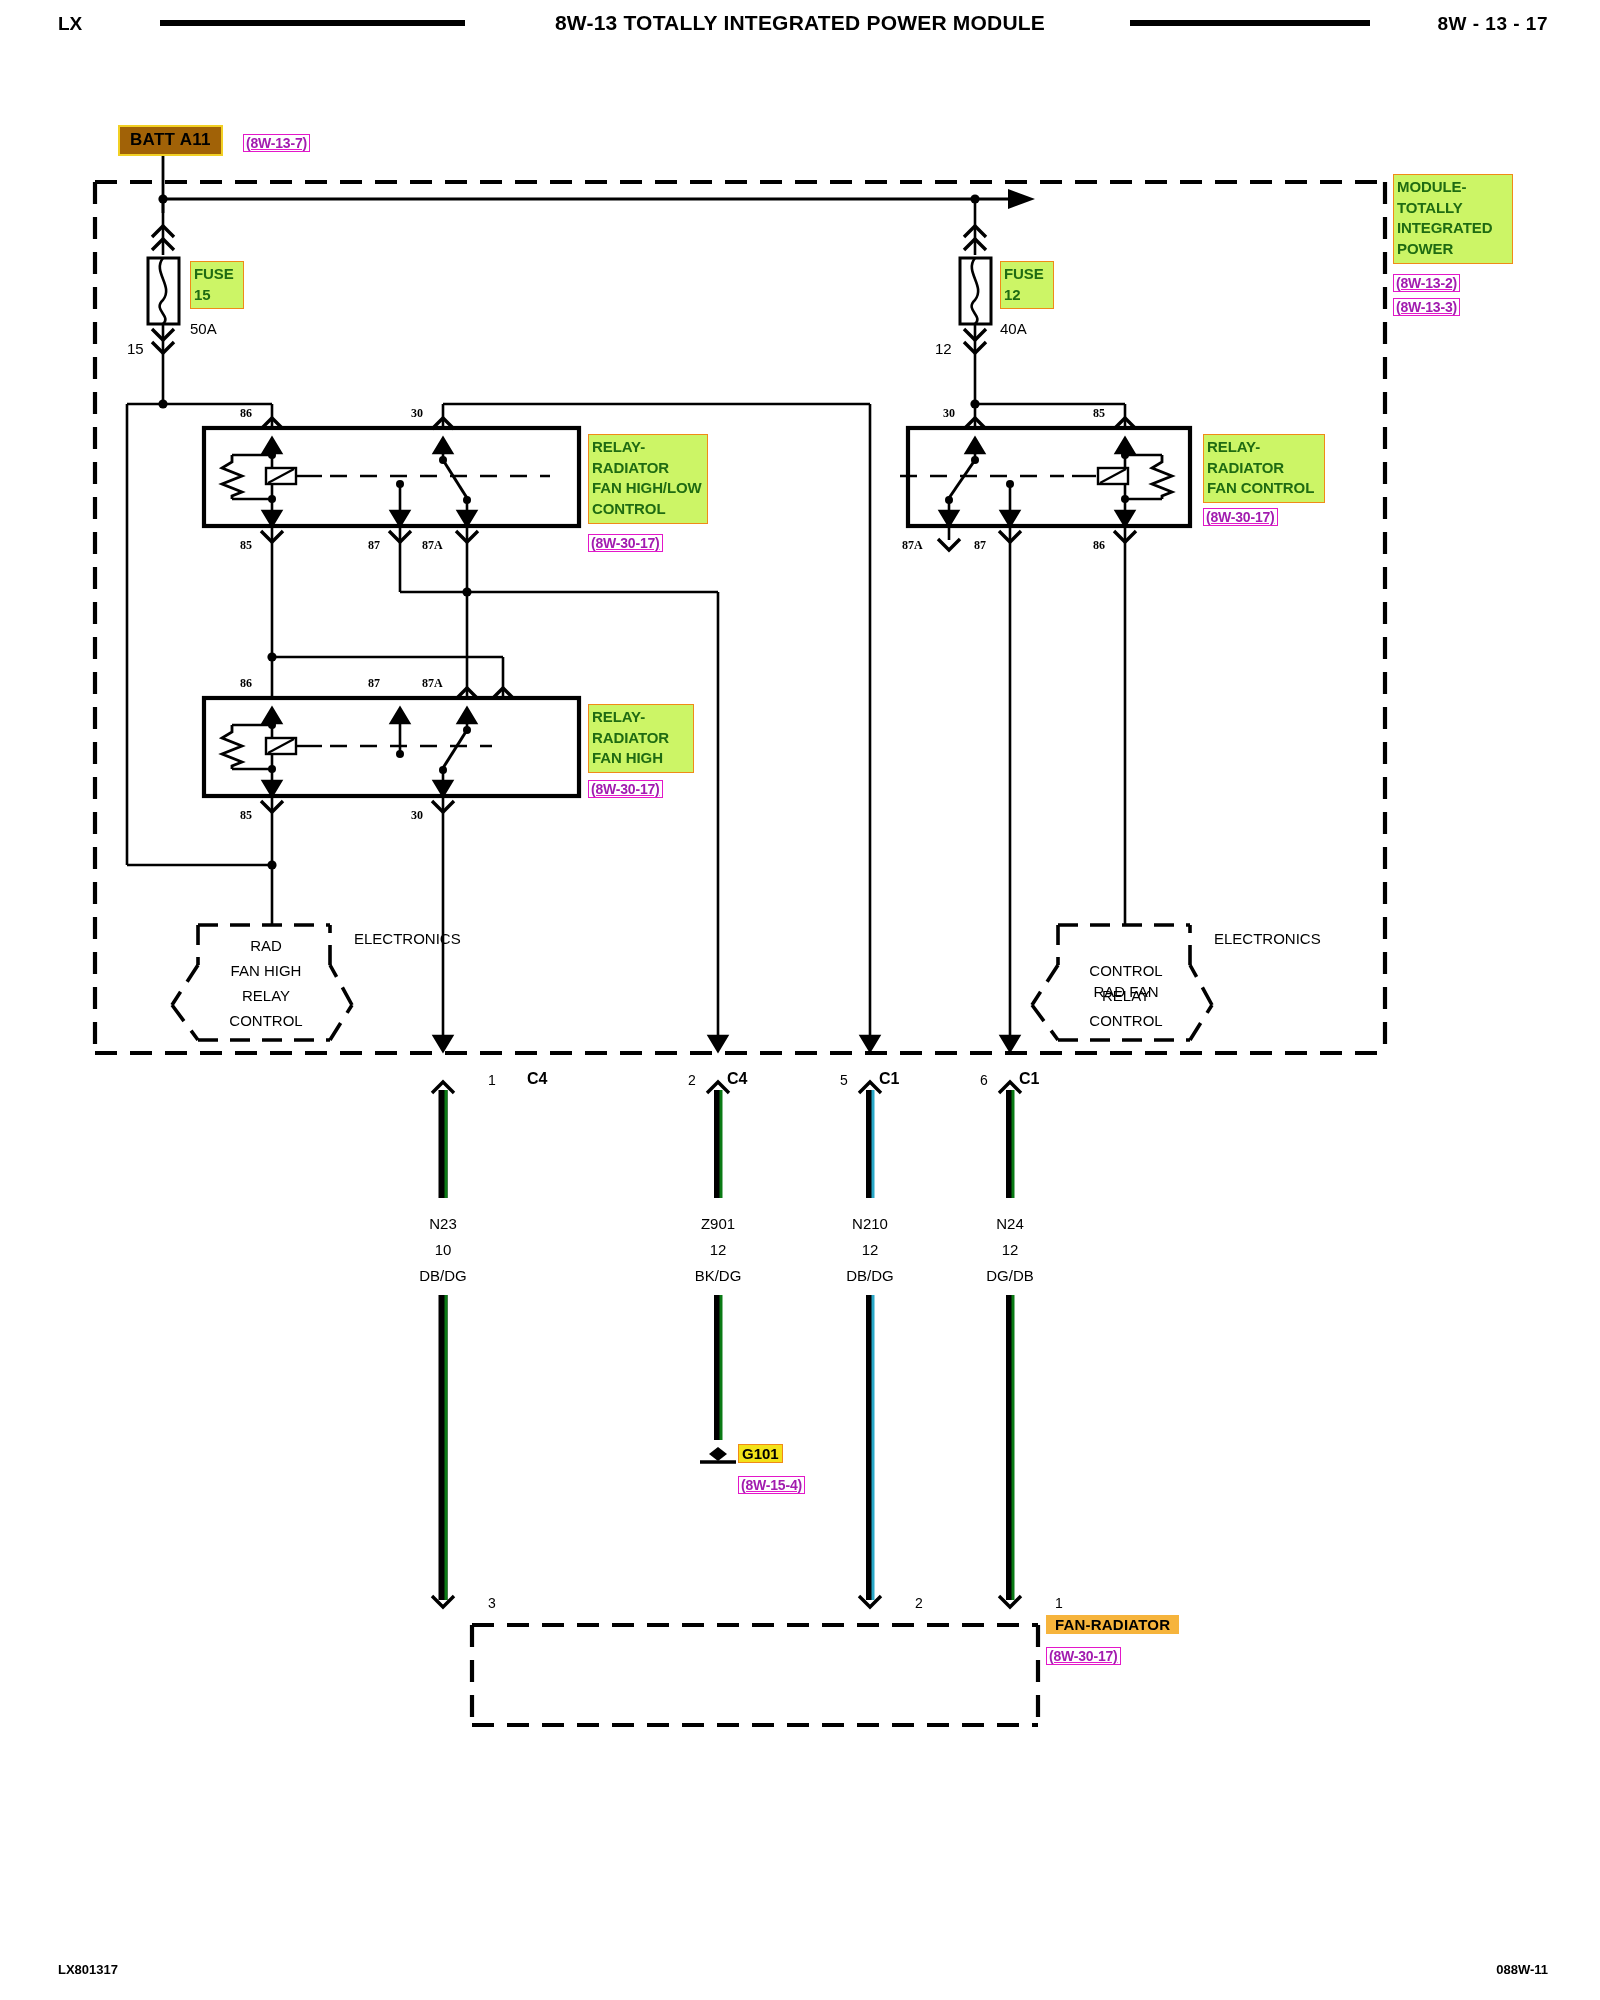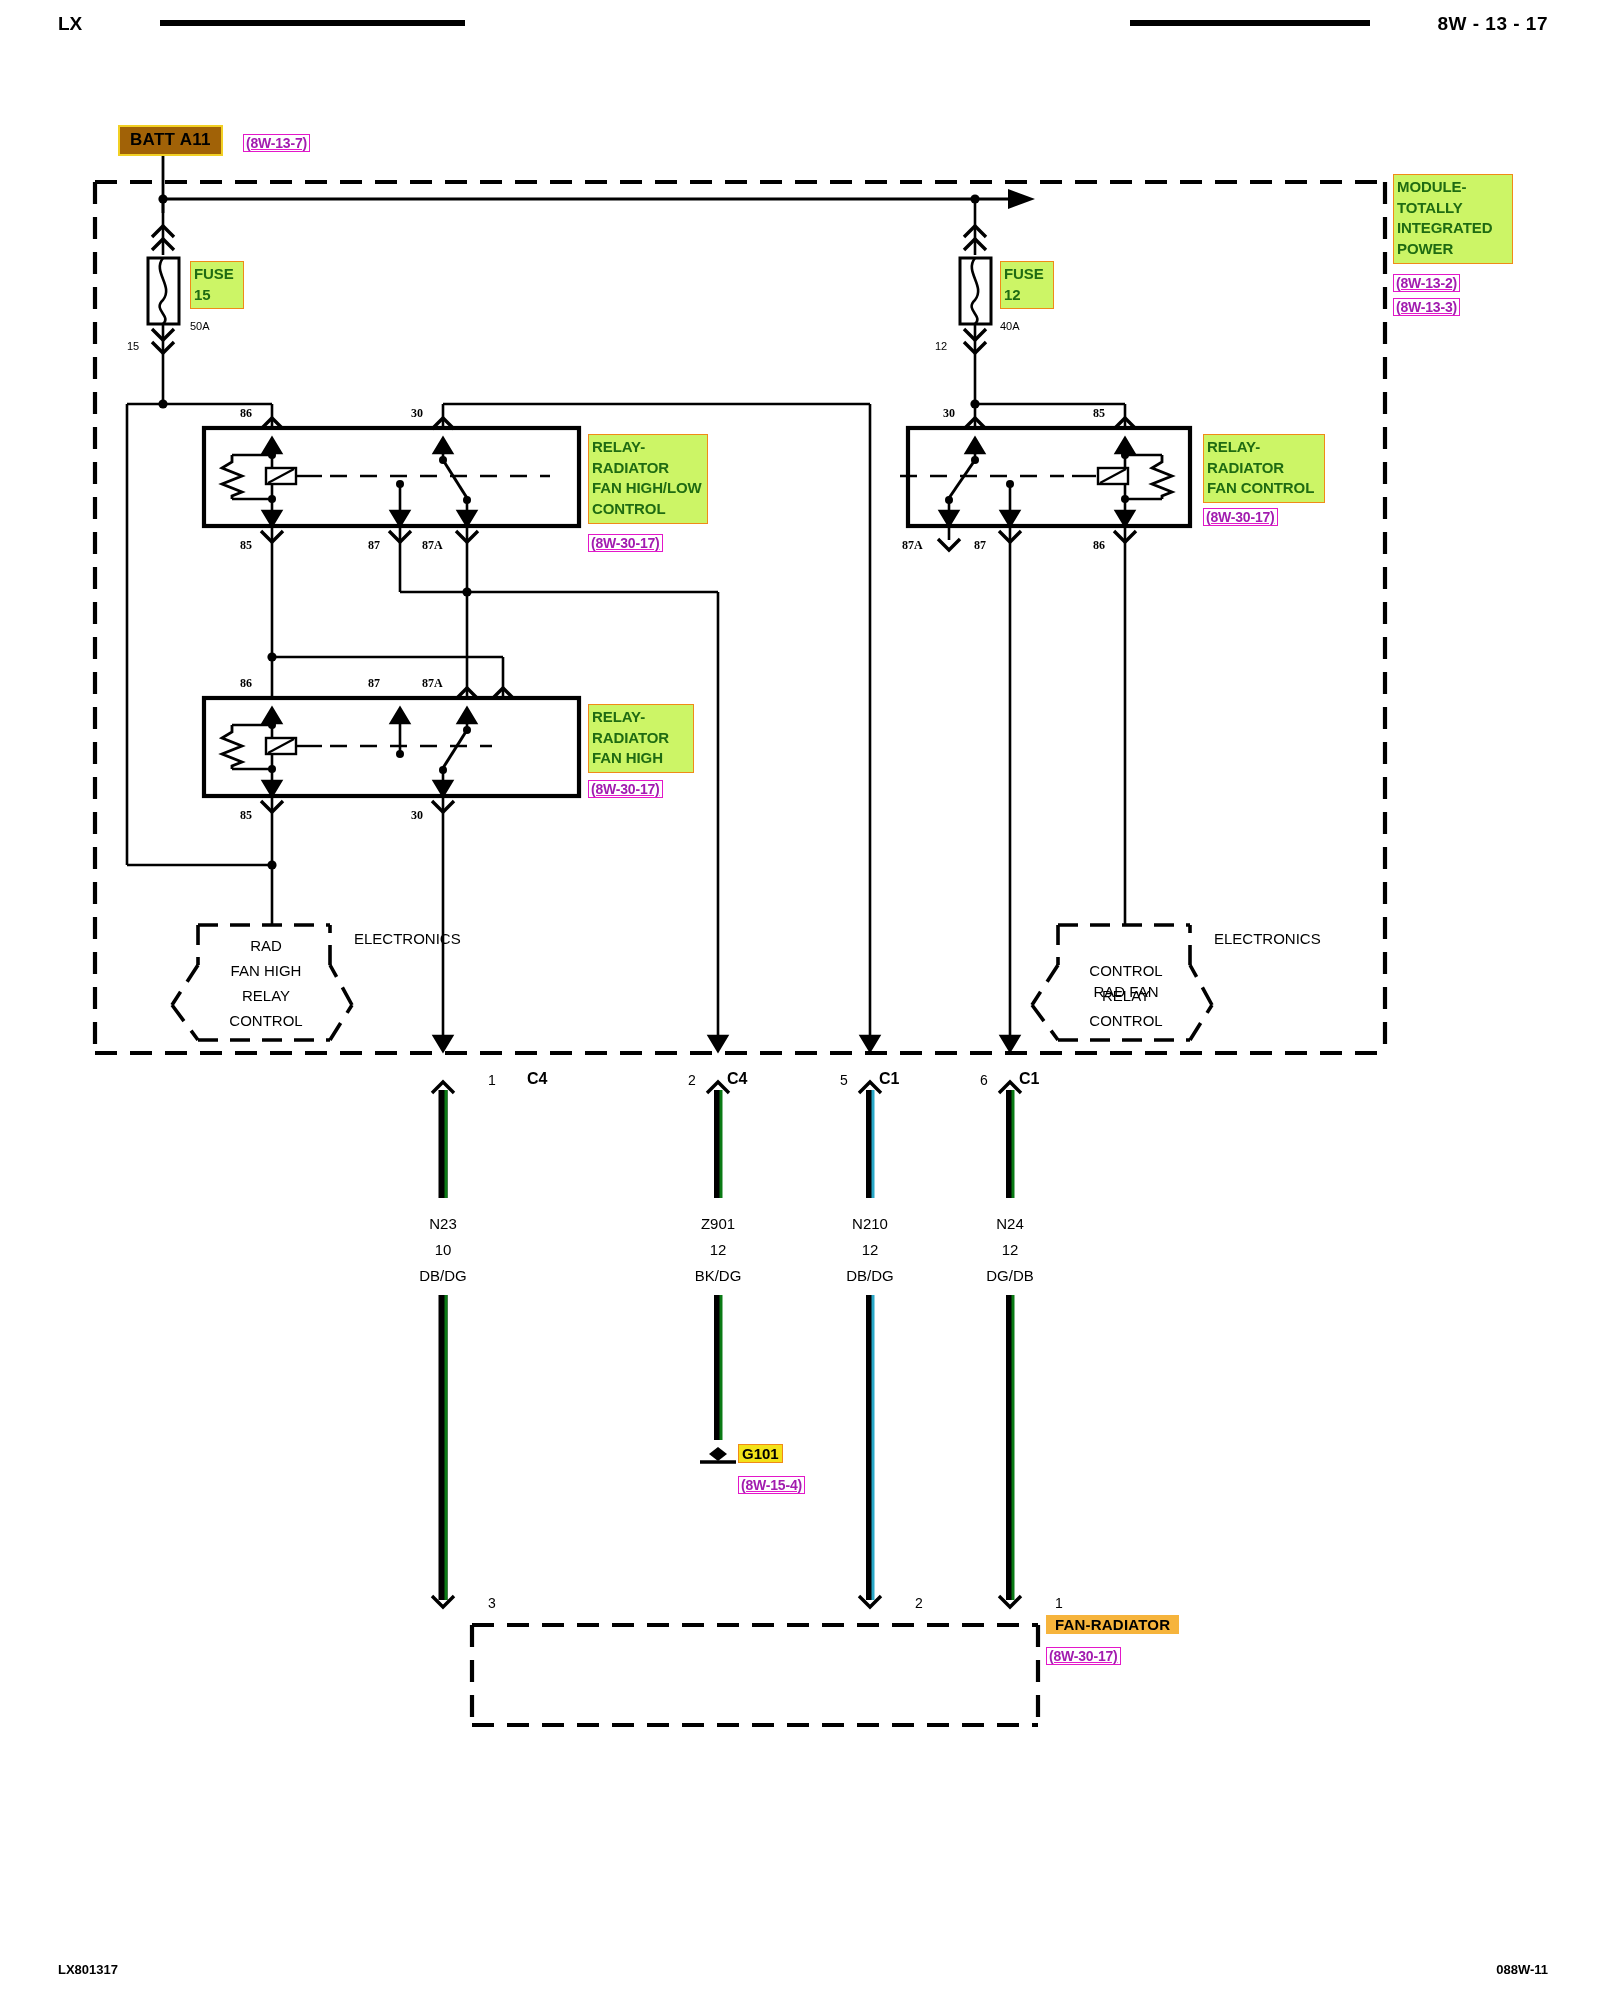--- a/index.html
+++ b/index.html
@@ -12,34 +12,35 @@
   .hdr-rule{position:absolute;height:6px;background:#000;}
   .ftr-l{position:absolute;left:58px;top:1962px;font-size:13px;font-weight:bold;}
   .ftr-r{position:absolute;right:52px;top:1962px;font-size:13px;font-weight:bold;}
   .battbox{position:absolute;border:2.5px solid #f2d024;background:#a16207;padding:3px 10px 4px 10px;font-size:17px;font-weight:bold;letter-spacing:.3px;}
   .ref{position:absolute;border:1.6px solid #e317c9;color:#a21caf;background:#fff;font-size:14px;font-weight:bold;padding:0 2px;letter-spacing:-.2px;text-decoration:underline;text-decoration-color:#e317c9;}
   .greenlbl{position:absolute;background:#ccf566;border:1.8px solid #f08a18;color:#1f6b12;font-size:15px;font-weight:bold;padding:2px 3px 3px 3px;letter-spacing:-.1px;}
   .greenlbl div{line-height:1.38;}
   .orangelbl{position:absolute;background:#f6b43c;color:#000;font-size:15px;font-weight:bold;padding:1px 9px;letter-spacing:.2px;}
   .yellowlbl{position:absolute;background:#f2e219;border:1.6px solid #f08a18;color:#000;font-size:15px;font-weight:bold;padding:0 3px;}
   .term{position:absolute;font-size:12px;font-weight:bold;font-family:Liberation Serif, serif;}
-  .plain{position:absolute;font-size:11px;}
+  .plain{position:absolute;font-size:15px;}
   .pin{position:absolute;font-size:14px;}
   .conn{position:absolute;font-size:16px;font-weight:bold;}
   .ctext{position:absolute;font-size:15px;text-align:center;}
   .etext{position:absolute;font-size:15px;}
   .wirelbl{position:absolute;font-size:15px;text-align:center;width:120px;}
 </style>
 </head>
 <body>
 
 <div id="stage">
 
   <div class="hdr-lx">LX</div>
   <div class="hdr-rule" style="left:160px;top:20px;width:305px;"></div>
+  <div class="hdr-title">8W-13 TOTALLY INTEGRATED POWER MODULE</div>
   <div class="hdr-rule" style="left:1130px;top:20px;width:240px;"></div>
   <div class="hdr-pg">8W - 13 - 17</div>
 
   <svg id="wires" viewBox="0 0 1600 2000">
     <defs>
 
       <g id="chvD">
           <path d="M-11,-9 L0,2 L11,-9" fill="none" stroke="#000" stroke-width="3.4"></path>
         </g>
 

